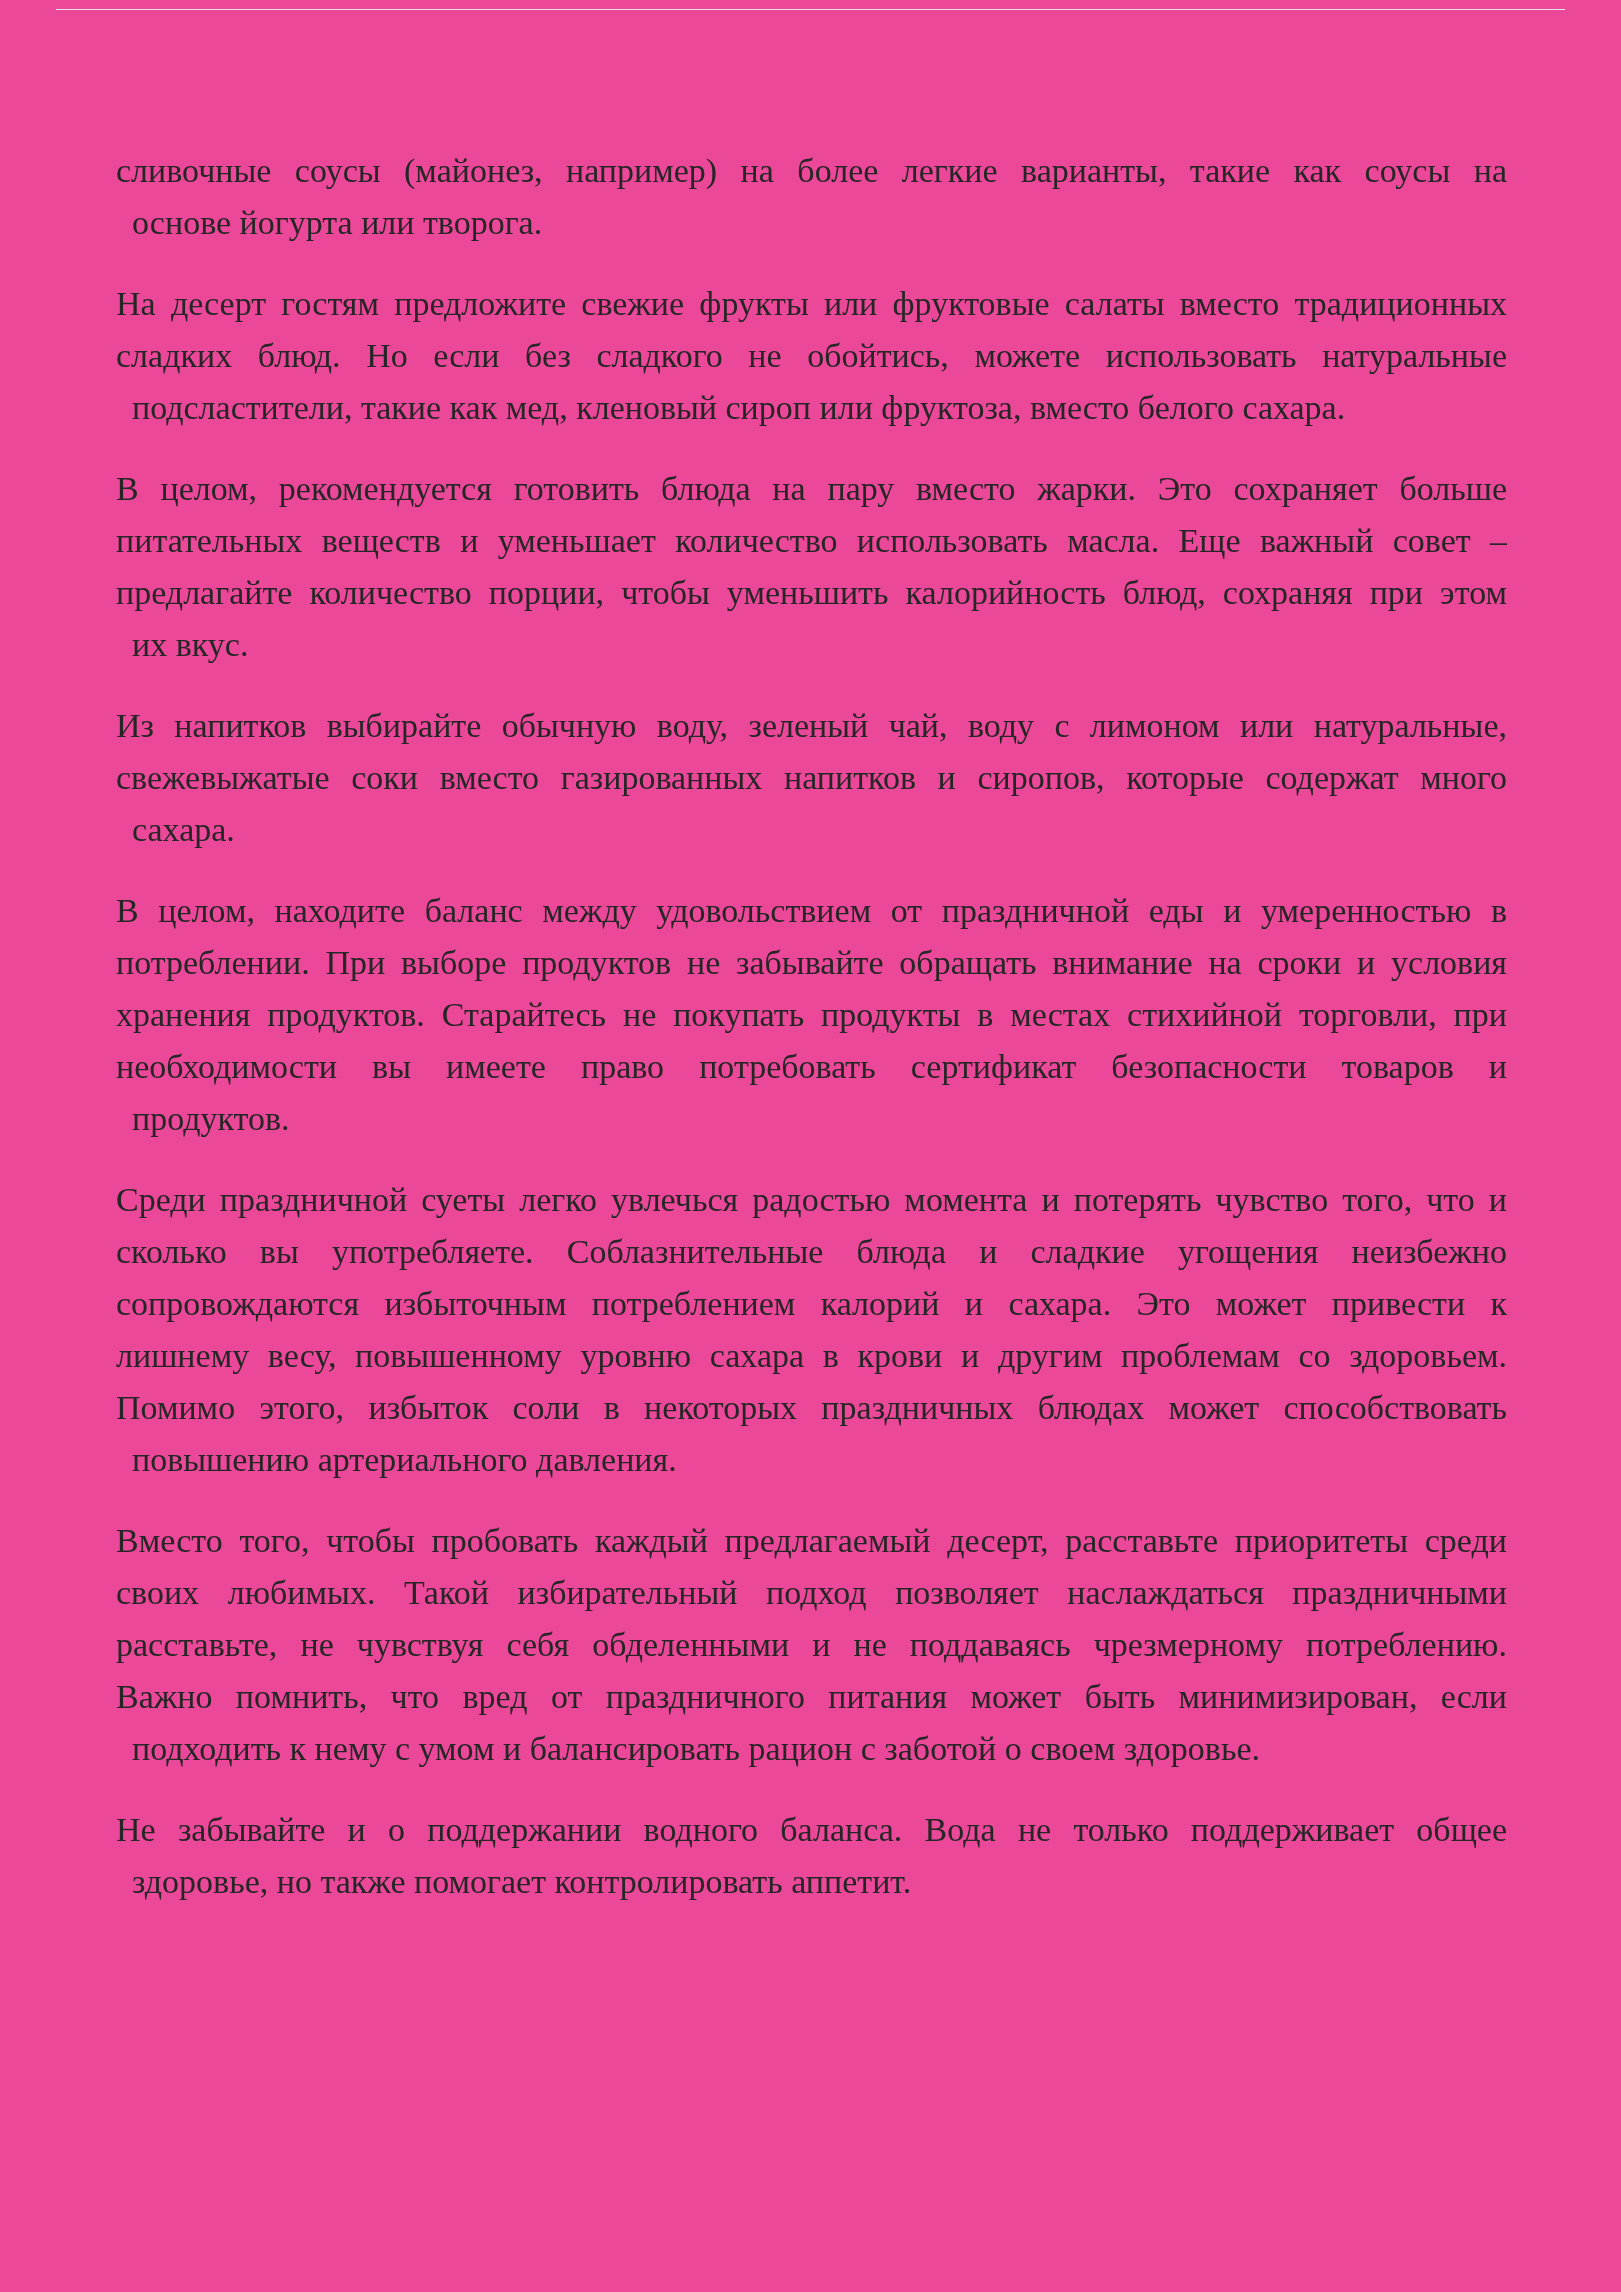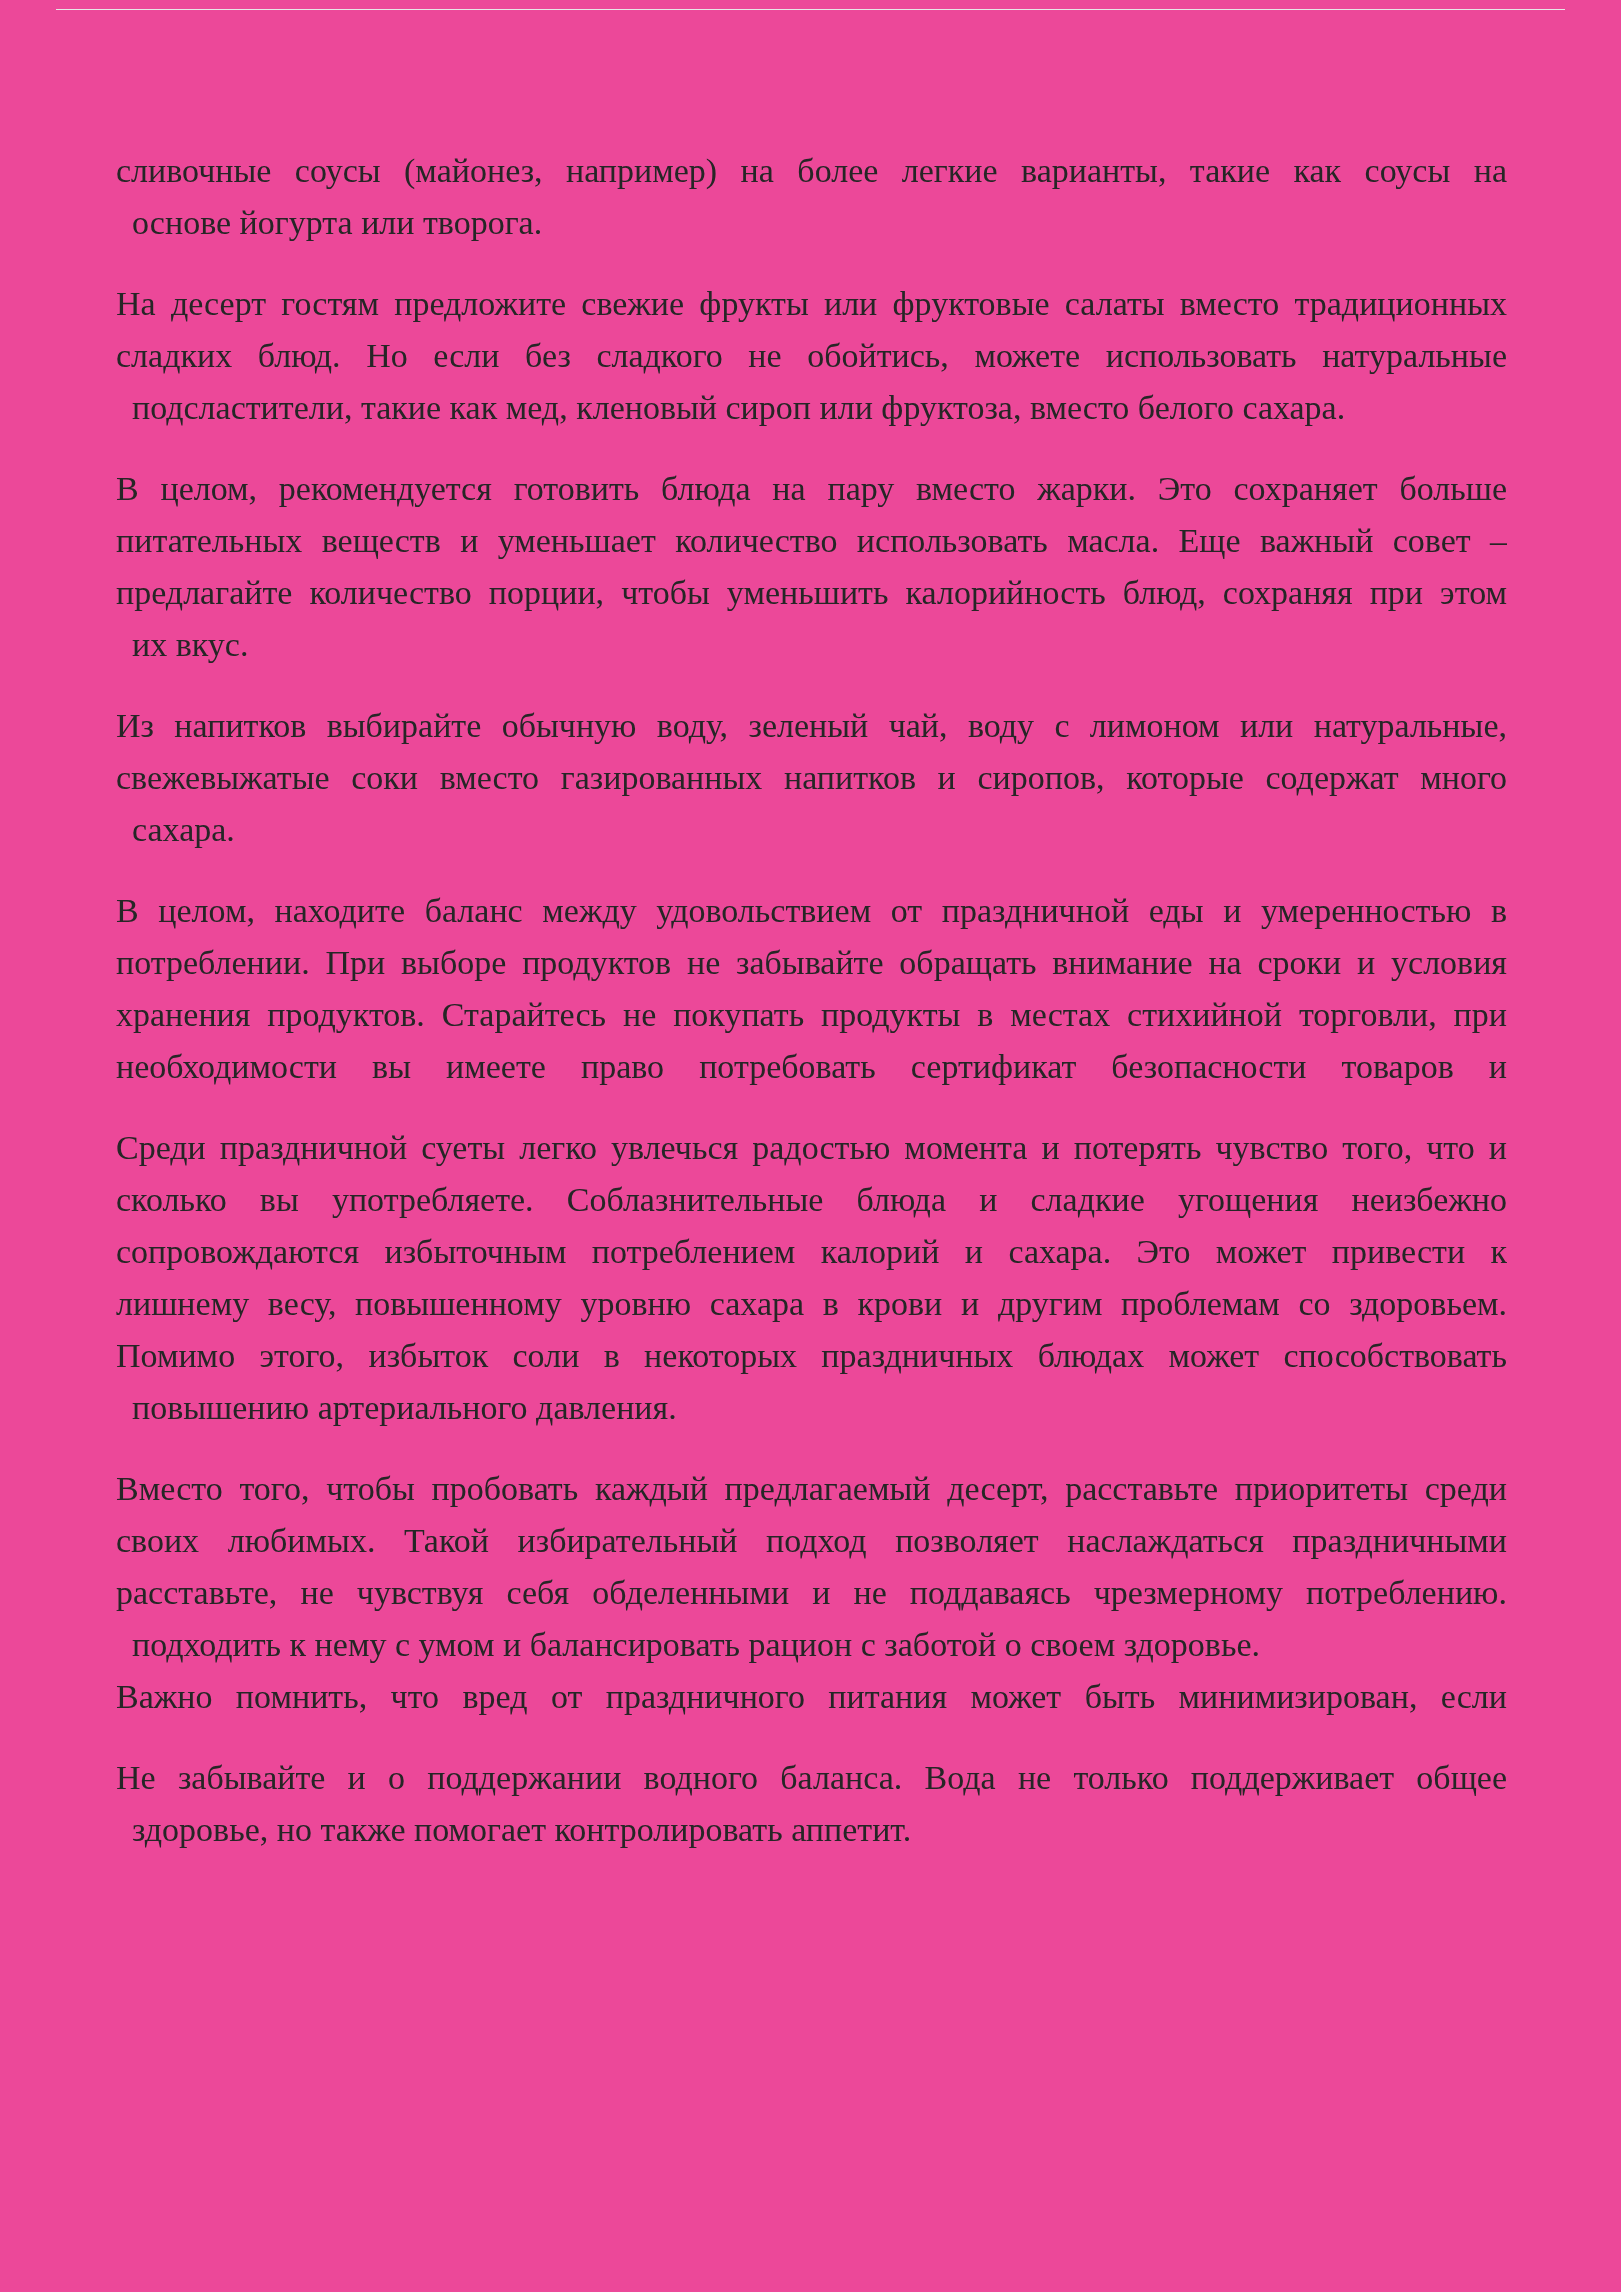--- a/index.html
+++ b/index.html
@@ -71,35 +71,36 @@
       <div class="paragraph">
         <div class="line">Из напитков выбирайте обычную воду, зеленый чай, воду с лимоном или натуральные,</div>
         <div class="line">свежевыжатые соки вместо газированных напитков и сиропов, которые содержат много</div>
         <div class="line last">сахара.</div>
       </div>
       <div class="paragraph">
         <div class="line">В целом, находите баланс между удовольствием от праздничной еды и умеренностью в</div>
         <div class="line">потреблении. При выборе продуктов не забывайте обращать внимание на сроки и условия</div>
         <div class="line">хранения продуктов. Старайтесь не покупать продукты в местах стихийной торговли, при</div>
         <div class="line">необходимости вы имеете право потребовать сертификат безопасности товаров и</div>
+        <div class="line last">продуктов.</div>
       </div>
       <div class="paragraph">
         <div class="line">Среди праздничной суеты легко увлечься радостью момента и потерять чувство того, что и</div>
         <div class="line">сколько вы употребляете. Соблазнительные блюда и сладкие угощения неизбежно</div>
         <div class="line">сопровождаются избыточным потреблением калорий и сахара. Это может привести к</div>
         <div class="line">лишнему весу, повышенному уровню сахара в крови и другим проблемам со здоровьем.</div>
         <div class="line">Помимо этого, избыток соли в некоторых праздничных блюдах может способствовать</div>
         <div class="line last">повышению артериального давления.</div>
       </div>
       <div class="paragraph">
         <div class="line">Вместо того, чтобы пробовать каждый предлагаемый десерт, расставьте приоритеты среди</div>
         <div class="line">своих любимых. Такой избирательный подход позволяет наслаждаться праздничными</div>
         <div class="line">расставьте, не чувствуя себя обделенными и не поддаваясь чрезмерному потреблению.</div>
+        <div class="line">Важно помнить, что вред от праздничного питания может быть минимизирован, если</div>
         <div class="line last">подходить к нему с умом и балансировать рацион с заботой о своем здоровье.</div>
-        <div class="line">Важно помнить, что вред от праздничного питания может быть минимизирован, если</div>
       </div>
       <div class="paragraph">
         <div class="line">Не забывайте и о поддержании водного баланса. Вода не только поддерживает общее</div>
         <div class="line last">здоровье, но также помогает контролировать аппетит.</div>
       </div>
     </div>
 </div>
 
 
 </body></html>

